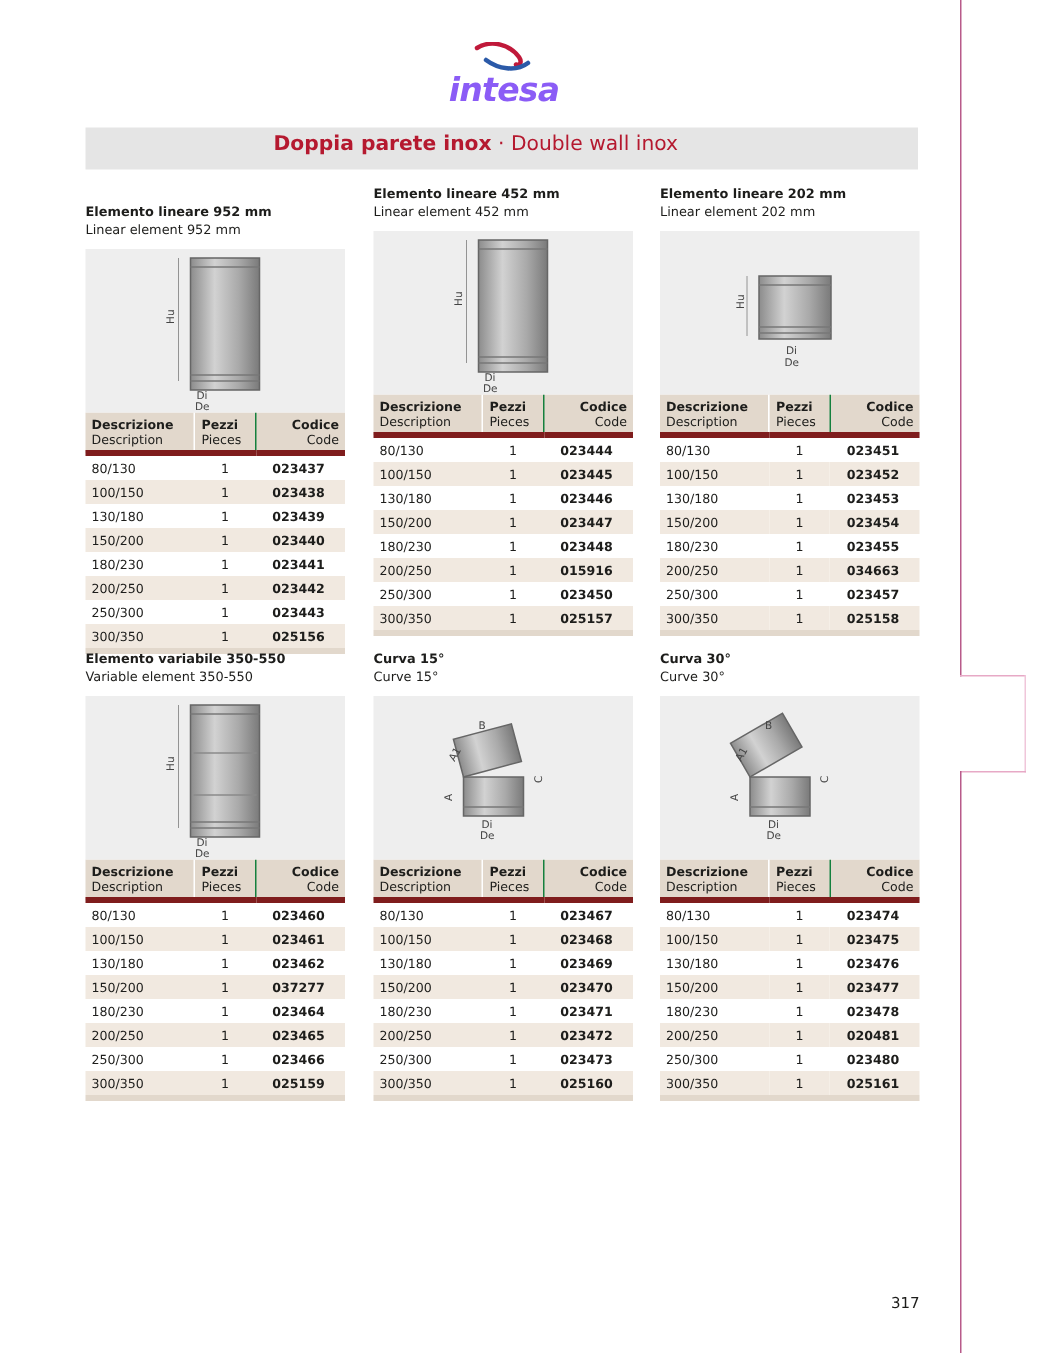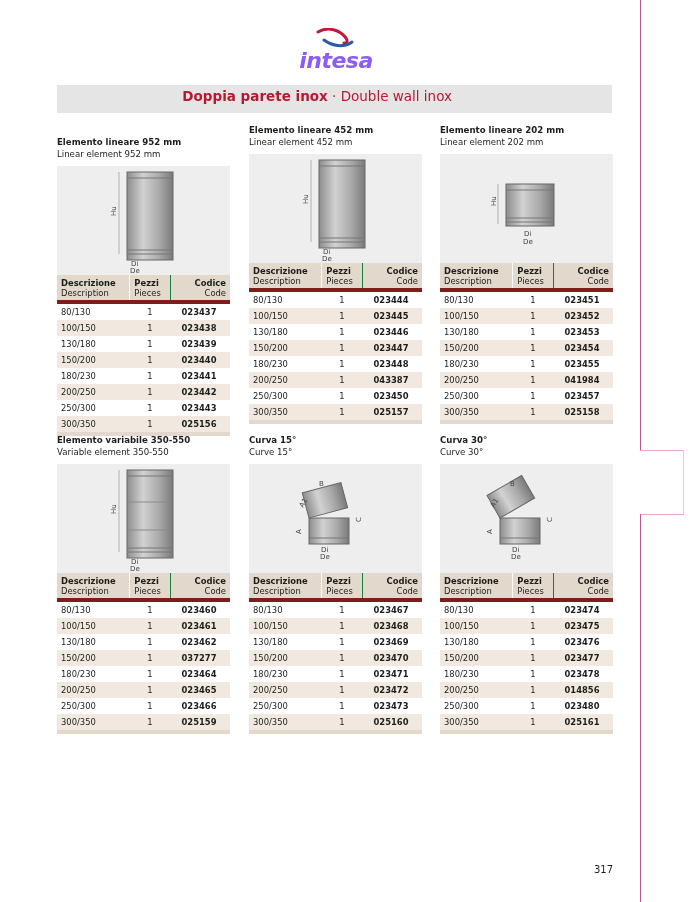--- a/index.html
+++ b/index.html
@@ -181,21 +181,21 @@
       <td class="c3">023447</td>
     </tr>
         <tr class="">
       <td class="c1">180/230</td>
       <td class="c2">1</td>
       <td class="c3">023448</td>
     </tr>
         <tr class="alt">
       <td class="c1">200/250</td>
       <td class="c2">1</td>
-      <td class="c3">043387</td>
+      <td class="c3">015916</td>
     </tr>
         <tr class="">
       <td class="c1">250/300</td>
       <td class="c2">1</td>
       <td class="c3">023450</td>
     </tr>
         <tr class="alt">
       <td class="c1">300/350</td>
       <td class="c2">1</td>
       <td class="c3">025157</td>
@@ -259,21 +259,21 @@
       <td class="c3">023454</td>
     </tr>
         <tr class="">
       <td class="c1">180/230</td>
       <td class="c2">1</td>
       <td class="c3">023455</td>
     </tr>
         <tr class="alt">
       <td class="c1">200/250</td>
       <td class="c2">1</td>
-      <td class="c3">041984</td>
+      <td class="c3">034663</td>
     </tr>
         <tr class="">
       <td class="c1">250/300</td>
       <td class="c2">1</td>
       <td class="c3">023457</td>
     </tr>
         <tr class="alt">
       <td class="c1">300/350</td>
       <td class="c2">1</td>
       <td class="c3">025158</td>
@@ -502,21 +502,21 @@
       <td class="c3">023477</td>
     </tr>
         <tr class="">
       <td class="c1">180/230</td>
       <td class="c2">1</td>
       <td class="c3">023478</td>
     </tr>
         <tr class="alt">
       <td class="c1">200/250</td>
       <td class="c2">1</td>
-      <td class="c3">014856</td>
+      <td class="c3">020481</td>
     </tr>
         <tr class="">
       <td class="c1">250/300</td>
       <td class="c2">1</td>
       <td class="c3">023480</td>
     </tr>
         <tr class="alt">
       <td class="c1">300/350</td>
       <td class="c2">1</td>
       <td class="c3">025161</td>

